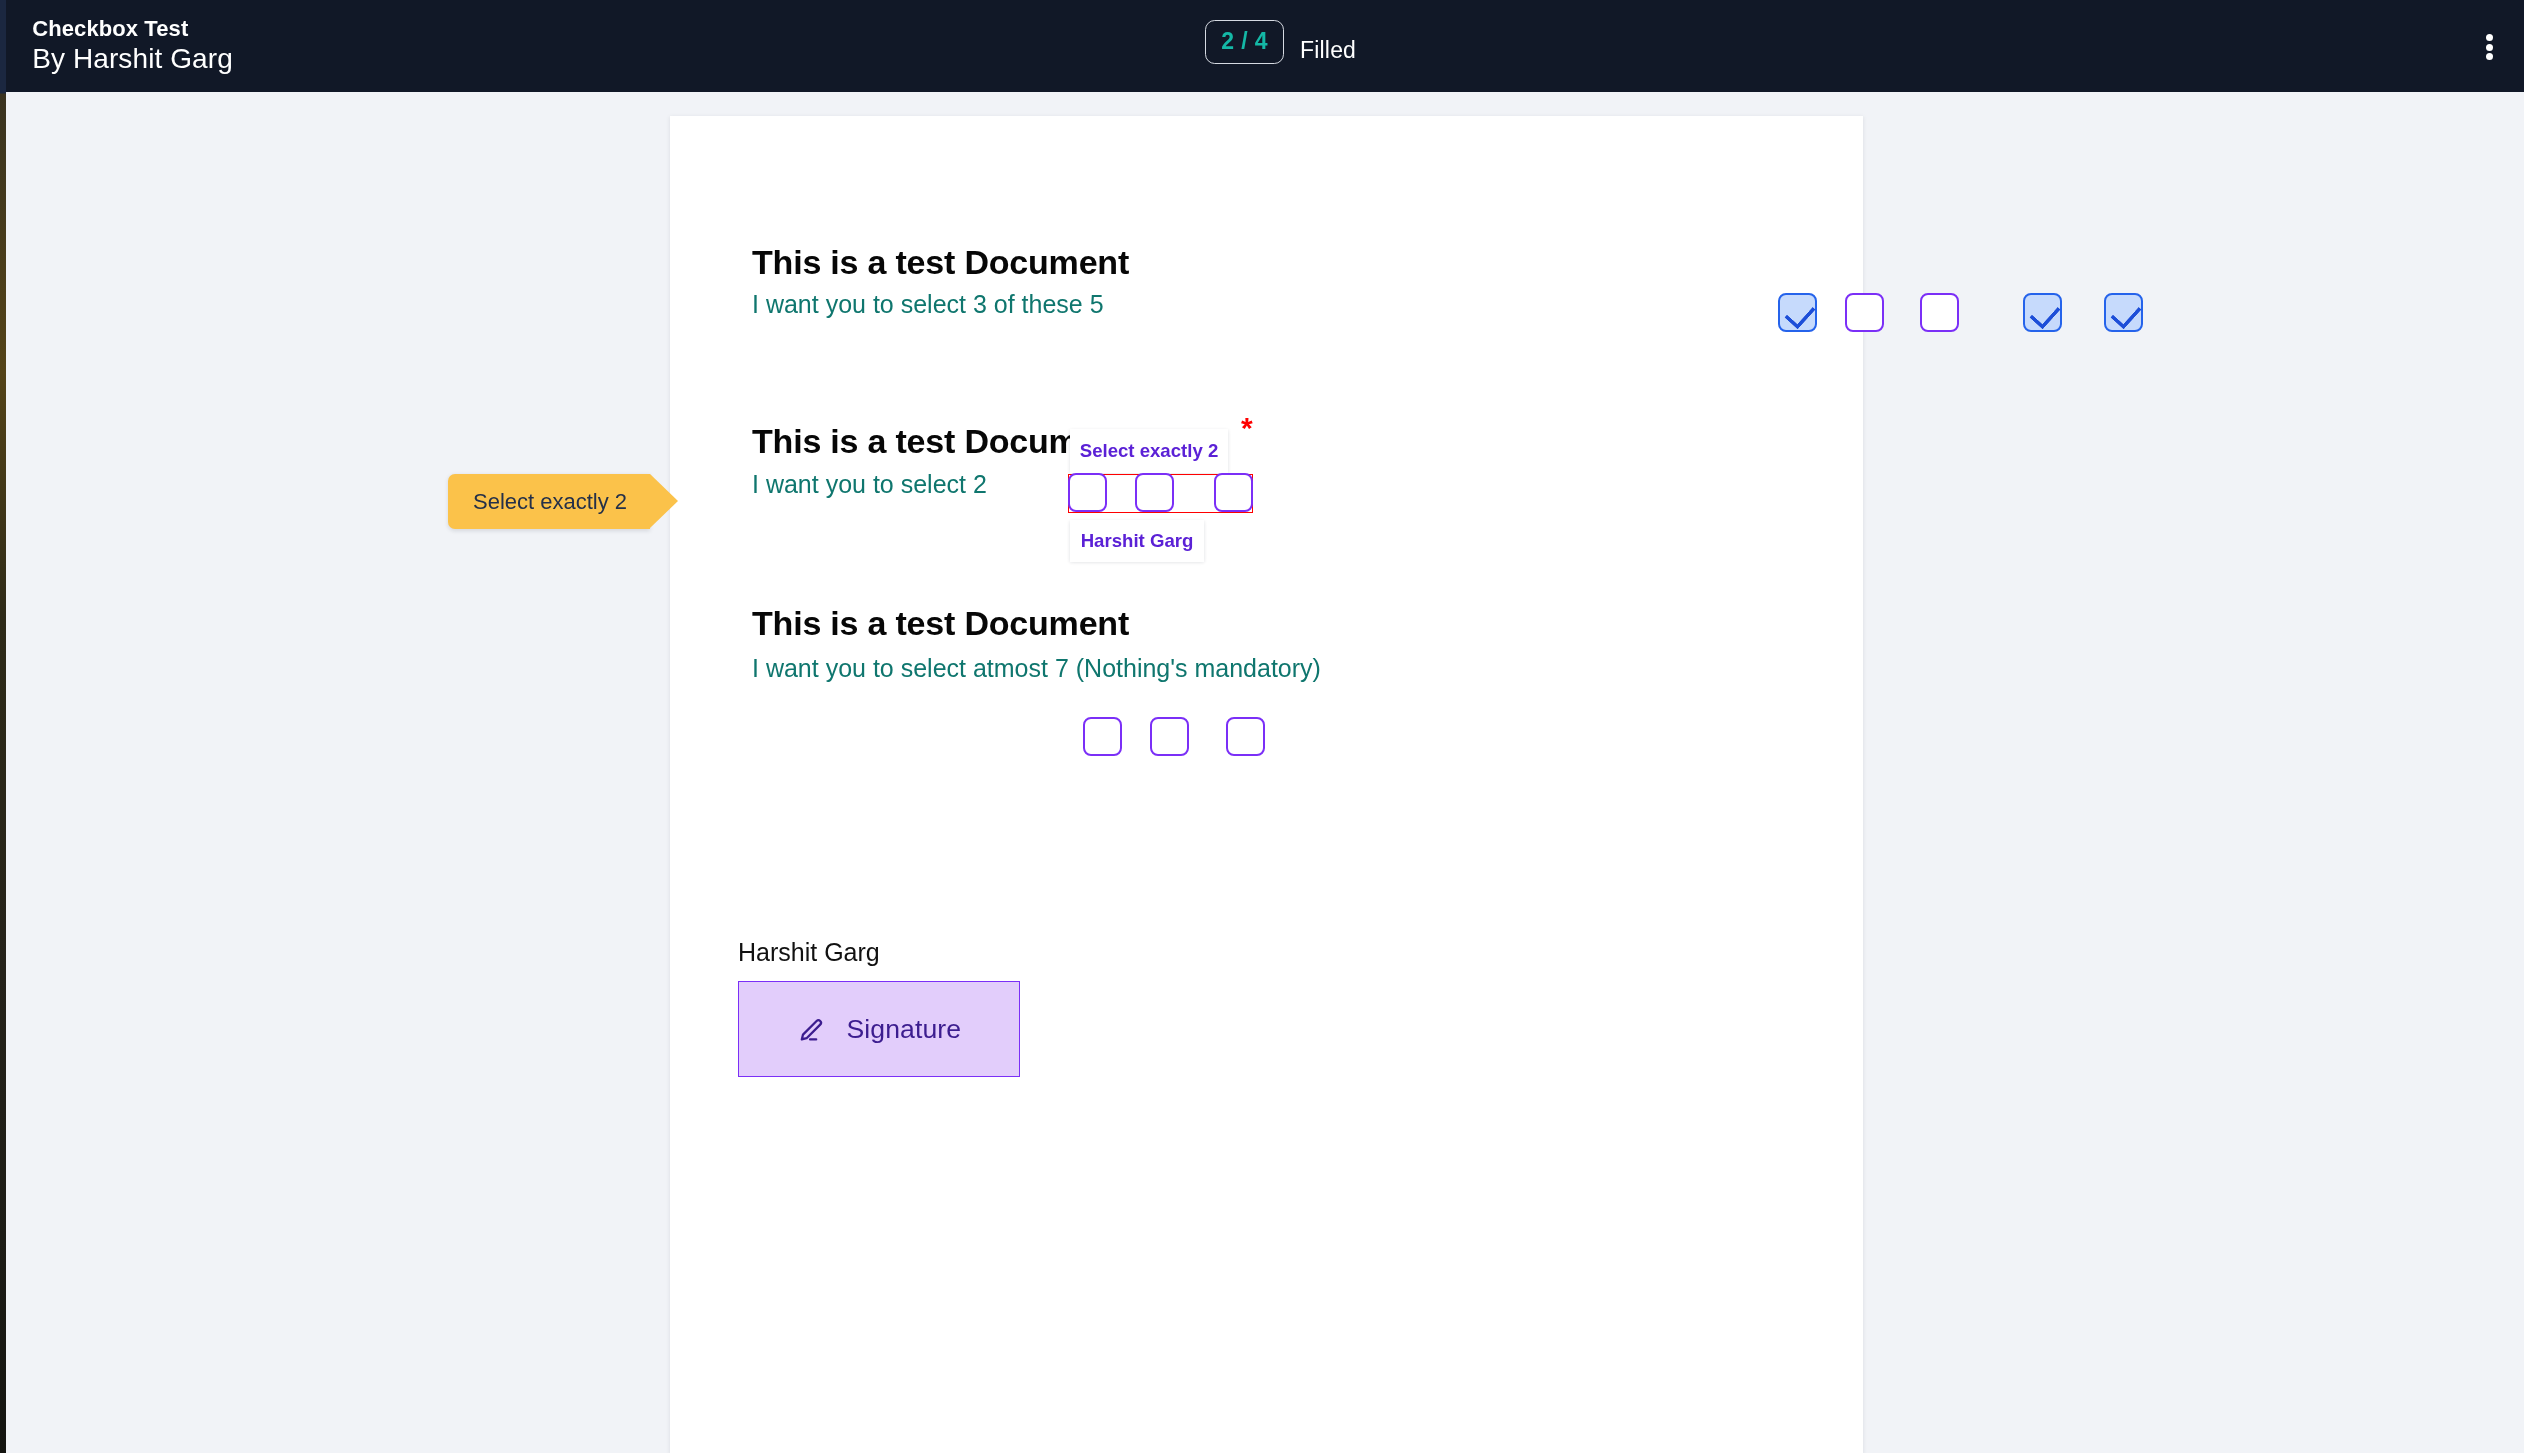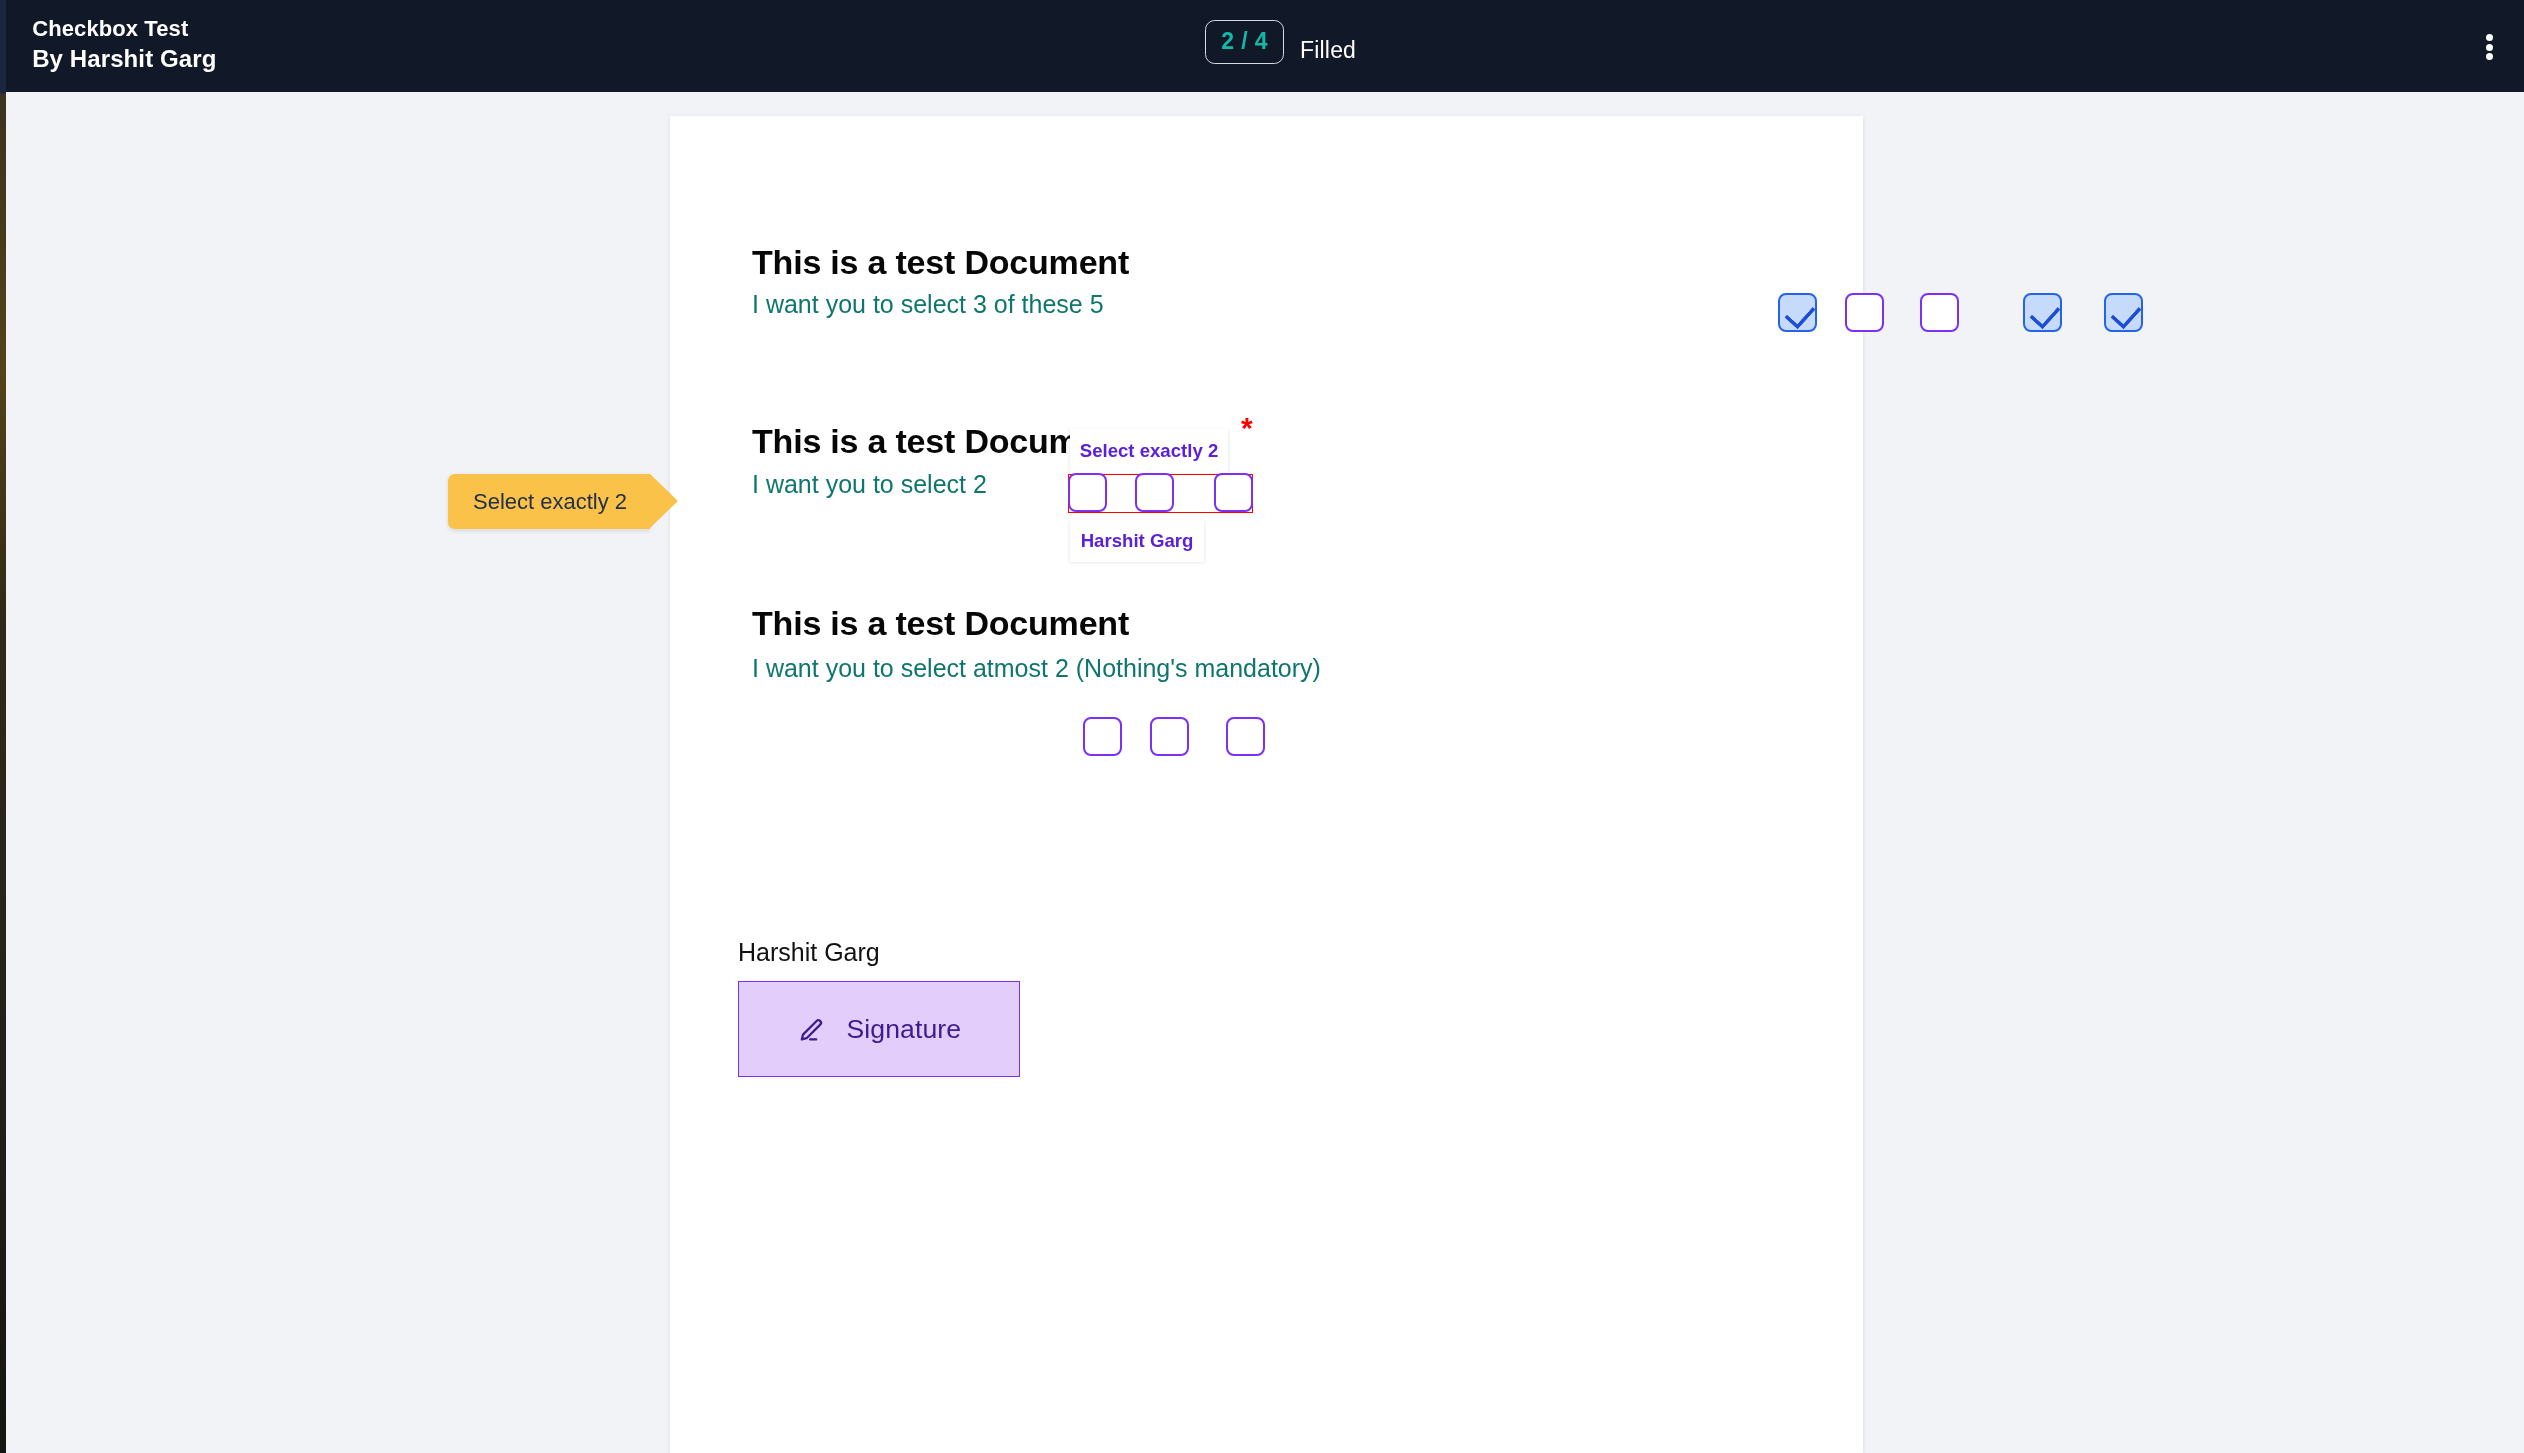--- a/index.html
+++ b/index.html
@@ -46,22 +46,22 @@
     left: 26px; top: 14px;
     color: #ffffff;
   }
   .brand-title {
     font-size: 22px;
     font-weight: bold;
     line-height: 30px;
     letter-spacing: 0.1px;
   }
   .brand-sub {
-    font-size: 24px;
-    font-weight: bold;
+    font-size: 28px;
+    font-weight: normal;
     line-height: 30px;
     letter-spacing: 0.1px;
   }
 
   .progress-wrap {
     position: absolute;
     left: 1199px; top: 20.4px;
     display: flex;
     align-items: center;
     gap: 16px;
@@ -287,21 +287,21 @@
   <div class="cbox" style="left:398px; top:357px;"></div>
   <div class="cbox" style="left:465px; top:357px;"></div>
   <div class="cbox" style="left:544px; top:357px;"></div>
 
   <div class="float-tip" style="left:400px; top:404px; width:134px; height:42px;">
     <span>Harshit Garg</span>
   </div>
 
   <div class="doc-h" style="left:82px; top:488px;">This is a test Document</div>
 
-  <div class="doc-p" style="left:82px; top:538px;">I want you to select atmost 2 (Nothing's mandatory)</div>
+  <div class="doc-p" style="left:82px; top:538px;">I want you to select atmost 7 (Nothing's mandatory)</div>
 
   <div class="cbox" style="left:413px; top:601px;"></div>
   <div class="cbox" style="left:480px; top:601px;"></div>
   <div class="cbox" style="left:556px; top:601px;"></div>
 
   <div class="sig-name" style="left:68px; top:822px;">Harshit Garg</div>
 
   <div class="sig-box" style="left:68px; top:857px; width:282px; height:96px;margin-top:8px;">
     <svg class="sig-icon" width="32" height="32" viewBox="0 0 24 24" fill="none">
       <path d="M4.5 16.2 L14.7 6.0 a1.9 1.9 0 0 1 2.7 2.7 L7.2 18.9 l-3.6 0.9 z" stroke="#3c1d8f" stroke-width="1.7" stroke-linejoin="round" stroke-linecap="round" fill="none"></path>

